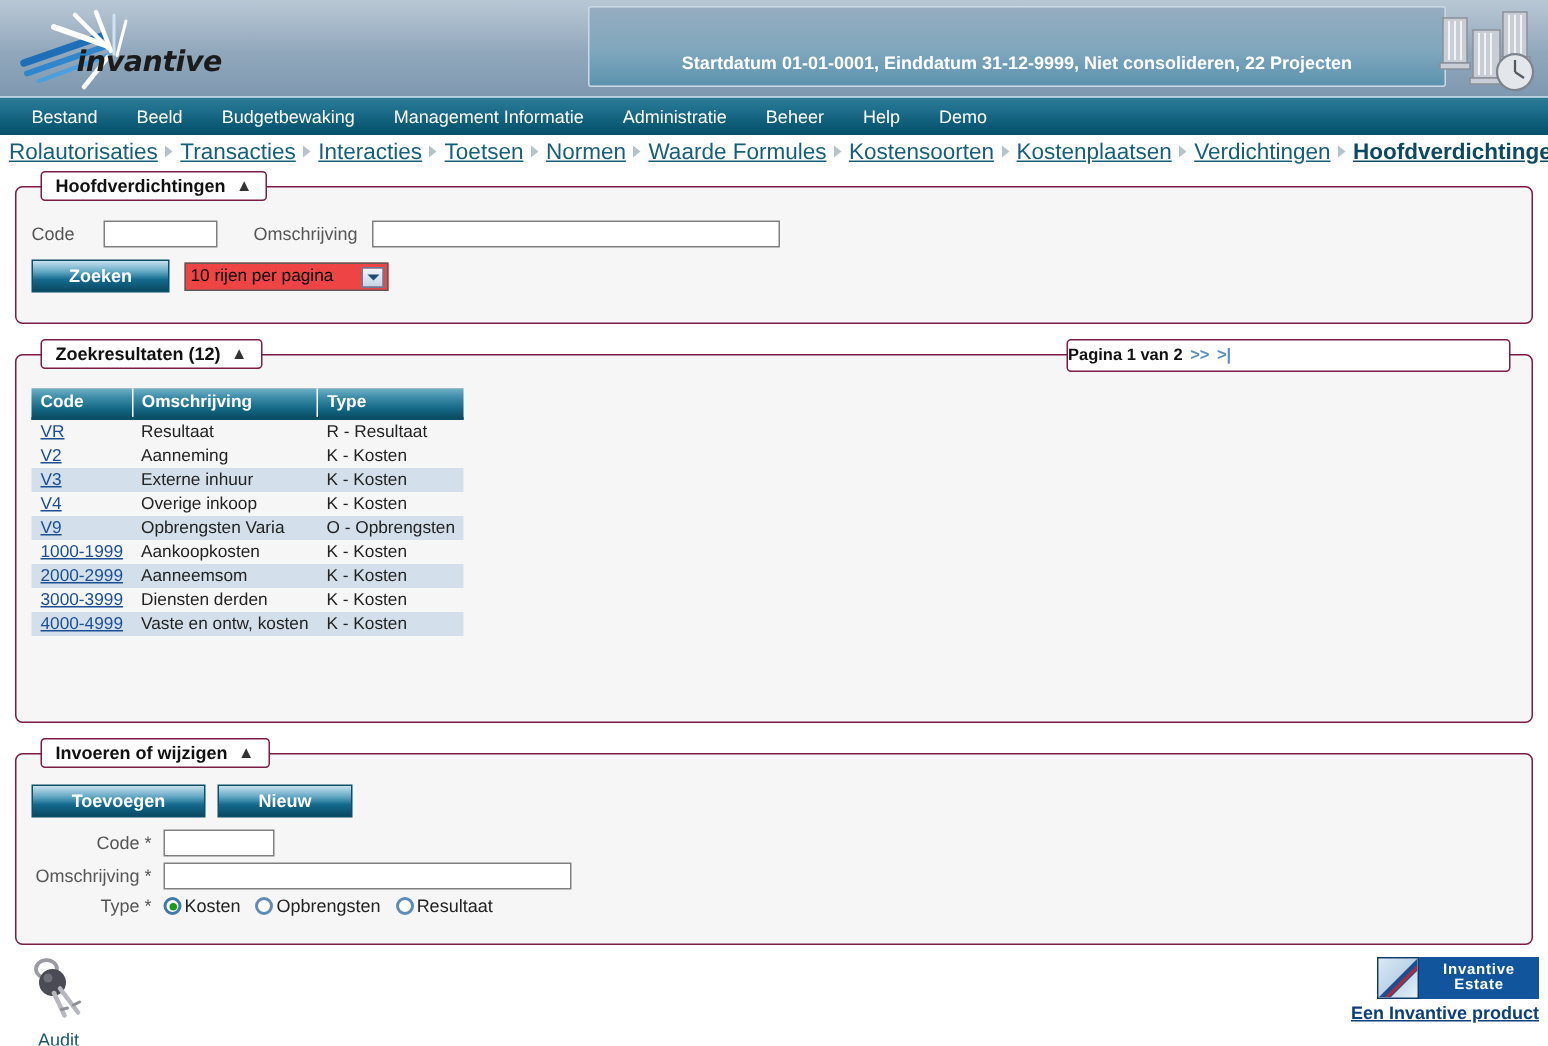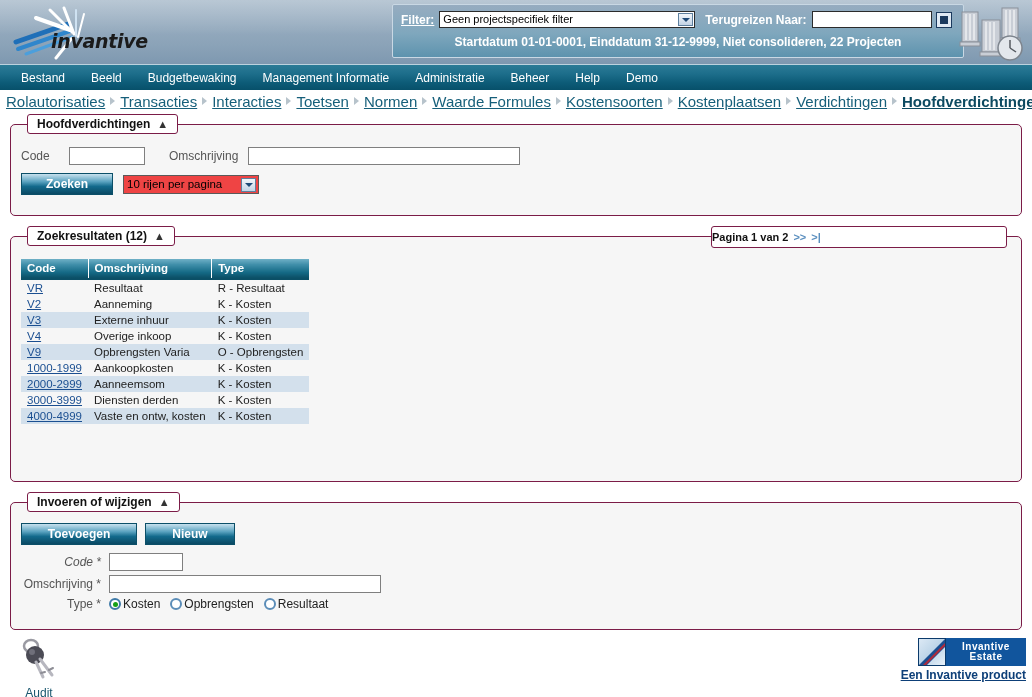--- a/index.html
+++ b/index.html
@@ -236,34 +236,20 @@
         <line x1="58" y1="4" x2="68" y2="30" stroke="#ffffff" stroke-width="3"></line>
         <line x1="70" y1="6" x2="70" y2="32" stroke="#cfe2f2" stroke-width="2"></line>
         <line x1="78" y1="10" x2="72" y2="33" stroke="#ffffff" stroke-width="2"></line>
         <line x1="66" y1="34" x2="50" y2="54" stroke="#ffffff" stroke-width="3"></line>
       </g>
     </svg>
     <div id="logo-text">invantive</div>
   </div>
 
   <div id="filterbox">
-    <div id="filterrow">
-      <span id="filter-label">Filter:</span>
-      <div id="filter-select">
-        <span>Geen projectspecifiek filter</span>
-        <span class="selarrow">
-            <i></i>
-          </span>
-      </div>
-      <span id="terug-label">Terugreizen Naar:</span>
-      <div id="terug-input"></div>
-      <div id="cal-btn">
-          <b></b>
-        </div>
-    </div>
     <div id="filter-sub">Startdatum 01-01-0001, Einddatum 31-12-9999, Niet consolideren, 22 Projecten</div>
   </div>
 
   <div id="buildings">
     <svg width="72" height="64" viewBox="0 0 72 64">
       <g fill="#c9ced6" stroke="#8a9099" stroke-width="1">
         <rect x="4" y="12" width="16" height="30"></rect>
         <rect x="2" y="42" width="20" height="4"></rect>
         <rect x="44" y="8" width="16" height="30"></rect>
         <rect x="42" y="38" width="20" height="4"></rect>
@@ -418,21 +404,21 @@
 <div class="panel" id="edit-panel">
   <div class="panel-legend">
     <span>Invoeren of wijzigen</span>
     <span class="legend-collapse">▲</span>
   </div>
   <div id="edit-body">
     <div class="form-row">
       <div class="btn" style="width:116px;">Toevoegen</div>
       <div class="btn" style="width:82px;margin-left:8px;">Nieuw</div>
     </div>
-    <div class="form-row" style="margin-bottom:4px;font-style:italic;">
+    <div class="form-row" style="margin-bottom:4px;">
       <span class="lbl-right">Code *</span>
       <div class="txtin" style="width:74px;"></div>
     </div>
     <div class="form-row" style="margin-bottom:4px;">
       <span class="lbl-right">Omschrijving *</span>
       <div class="txtin" style="width:272px;"></div>
     </div>
     <div class="form-row">
       <span class="lbl-right">Type *</span>
       <label class="radio sel">

